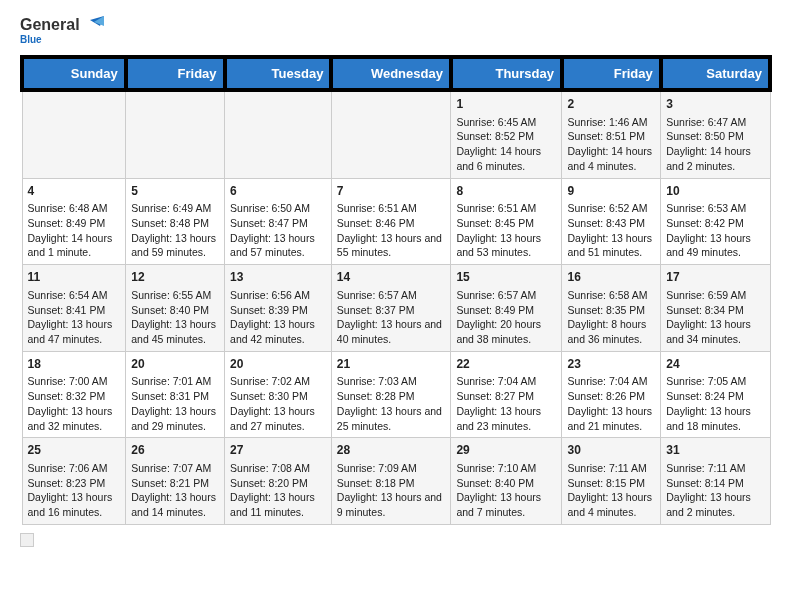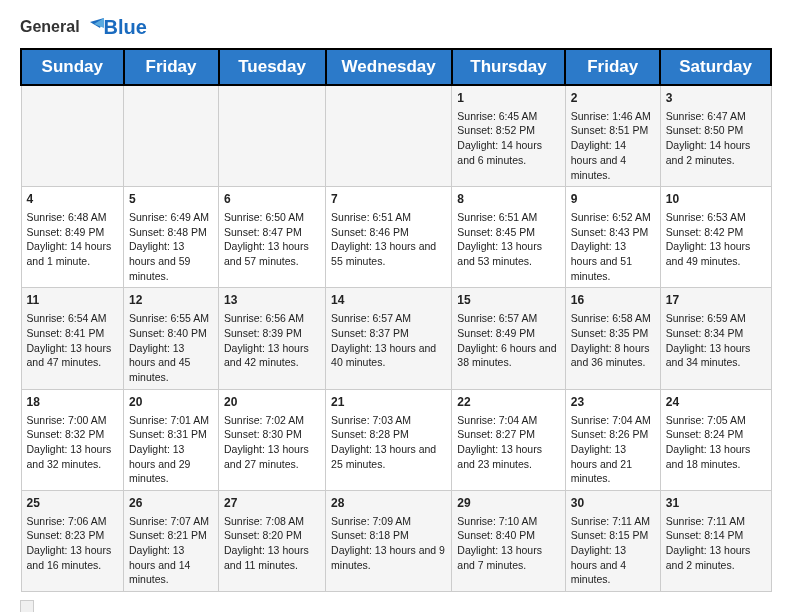--- a/index.html
+++ b/index.html
@@ -36,24 +36,24 @@
     }
     table {
       width: 100%;
       border-collapse: collapse;
       font-size: 11px;
     }
     thead tr th {
       background-color: #2c7ac9;
       color: #fff;
       padding: 7px 6px;
-      text-align: center;
-      font-size: 17px;
+      text-align: right;
+      font-size: 13px;
       font-weight: bold;
-      border: 2px solid #000000;
+      border: 4px solid #000000;
     }
     tbody tr td {
       border: 1px solid #ccc;
       vertical-align: top;
       padding: 4px 5px;
       min-height: 70px;
       height: 80px;
       color: #222;
       font-size: 10.5px;
       line-height: 1.4;
@@ -89,29 +89,29 @@
       background: #f0f0f0;
       border: 1px solid #ccc;
       display: inline-block;
     }
   </style>
 </head>
 <body>
 
 <div class="header-area">
   <div class="logo">
-  <div style="display:flex;flex-direction:row;line-height:1.1">
+  <div style="display:flex;flex-direction:column;line-height:1.1">
     <div style="display:flex;align-items:center;gap:2px">
       <span style="font-size:16px;font-weight:bold;color:#333;">General</span>
       <svg width="22" height="18" viewBox="0 0 22 18" xmlns="http://www.w3.org/2000/svg">
         <polygon points="8,4 22,0 18,10" fill="#1a6bbf"></polygon>
         <polygon points="12,6 22,0 22,10" fill="#5aaae0"></polygon>
       </svg>
     </div>
-    <span style="font-size:20px;font-weight:bold;color:#1a6bbf;">Blue</span>
+    <span style="font-size:10px;font-weight:bold;color:#1a6bbf;">Blue</span>
   </div>
 </div>
   <div class="title-area">
     <div class="main-title"></div>
     <div class="subtitle"></div>
   </div>
 </div>
 
 <table>
   <thead>
@@ -216,21 +216,21 @@
         <td>
           <span class="day-num">14</span>
           <div>Sunrise: 6:57 AM</div>
           <div>Sunset: 8:37 PM</div>
           <div>Daylight: 13 hours and 40 minutes.</div>
         </td>
         <td>
           <span class="day-num">15</span>
           <div>Sunrise: 6:57 AM</div>
           <div>Sunset: 8:49 PM</div>
-          <div>Daylight: 6 hours and 38 minutes.</div>
+          <div>Daylight: 20 hours and 38 minutes.</div>
         </td>
         <td>
           <span class="day-num">16</span>
           <div>Sunrise: 6:58 AM</div>
           <div>Sunset: 8:35 PM</div>
           <div>Daylight: 8 hours and 36 minutes.</div>
         </td>
         <td>
           <span class="day-num">17</span>
           <div>Sunrise: 6:59 AM</div>

